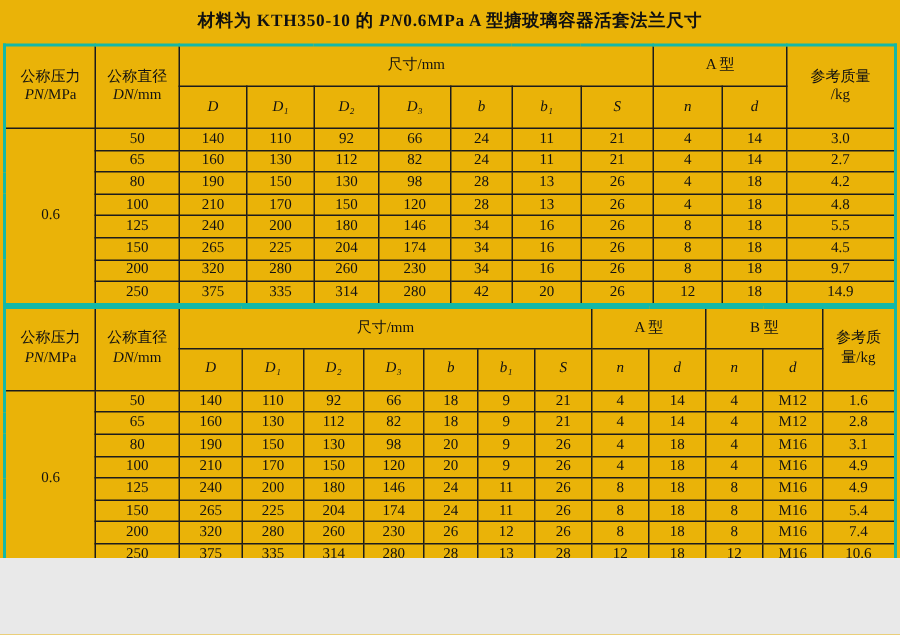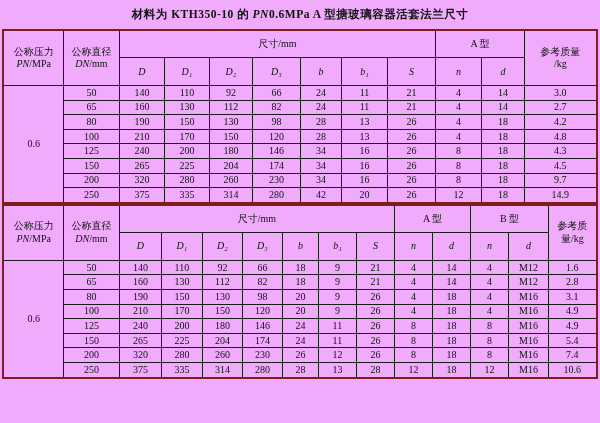--- a/index.html
+++ b/index.html
@@ -1,19 +1,19 @@
 <!DOCTYPE html>
 <html><head>
 <meta charset="utf-8">
 <style>
   html,body{margin:0;padding:0;}
   body{background:#e9e9e9;}
   .page{
-    width:600px;height:423px;
-    background:#f0abfc;
+    width:600px;height:372px;
+    background:#eab308;
     color:#111;
     font-family:"Liberation Serif","DejaVu Serif",serif;
     overflow:hidden;
     box-sizing:border-box;
     padding-top:7px;
   }
   .tbl-title{
     text-align:center;
     font-weight:bold;
     font-size:11.5px;
@@ -21,21 +21,21 @@
     margin:0 0 8px 0;
     letter-spacing:0.5px;
   }
   .tbl-title .it{font-style:italic;}
   .tbl-title.second{margin-top:17px;}
   table.tbl{
     border-collapse:collapse;
     table-layout:fixed;
     margin:0 auto;
     width:593px;
-    border:2px solid #7f1d1d;
+    border:2px solid #14b8a6;
   }
   .tbl th,.tbl td{
     border:1px solid #1c1c1c;
     text-align:center;
     vertical-align:middle;
     padding:0;
     font-size:10px;
     font-weight:normal;
     line-height:12px;
     overflow:hidden;
@@ -159,21 +159,21 @@
           <td>125</td>
           <td>240</td>
           <td>200</td>
           <td>180</td>
           <td>146</td>
           <td>34</td>
           <td>16</td>
           <td>26</td>
           <td>8</td>
           <td>18</td>
-          <td>4.3</td>
+          <td>5.5</td>
         </tr>
         <tr>
           <td>150</td>
           <td>265</td>
           <td>225</td>
           <td>204</td>
           <td>174</td>
           <td>34</td>
           <td>16</td>
           <td>26</td>

